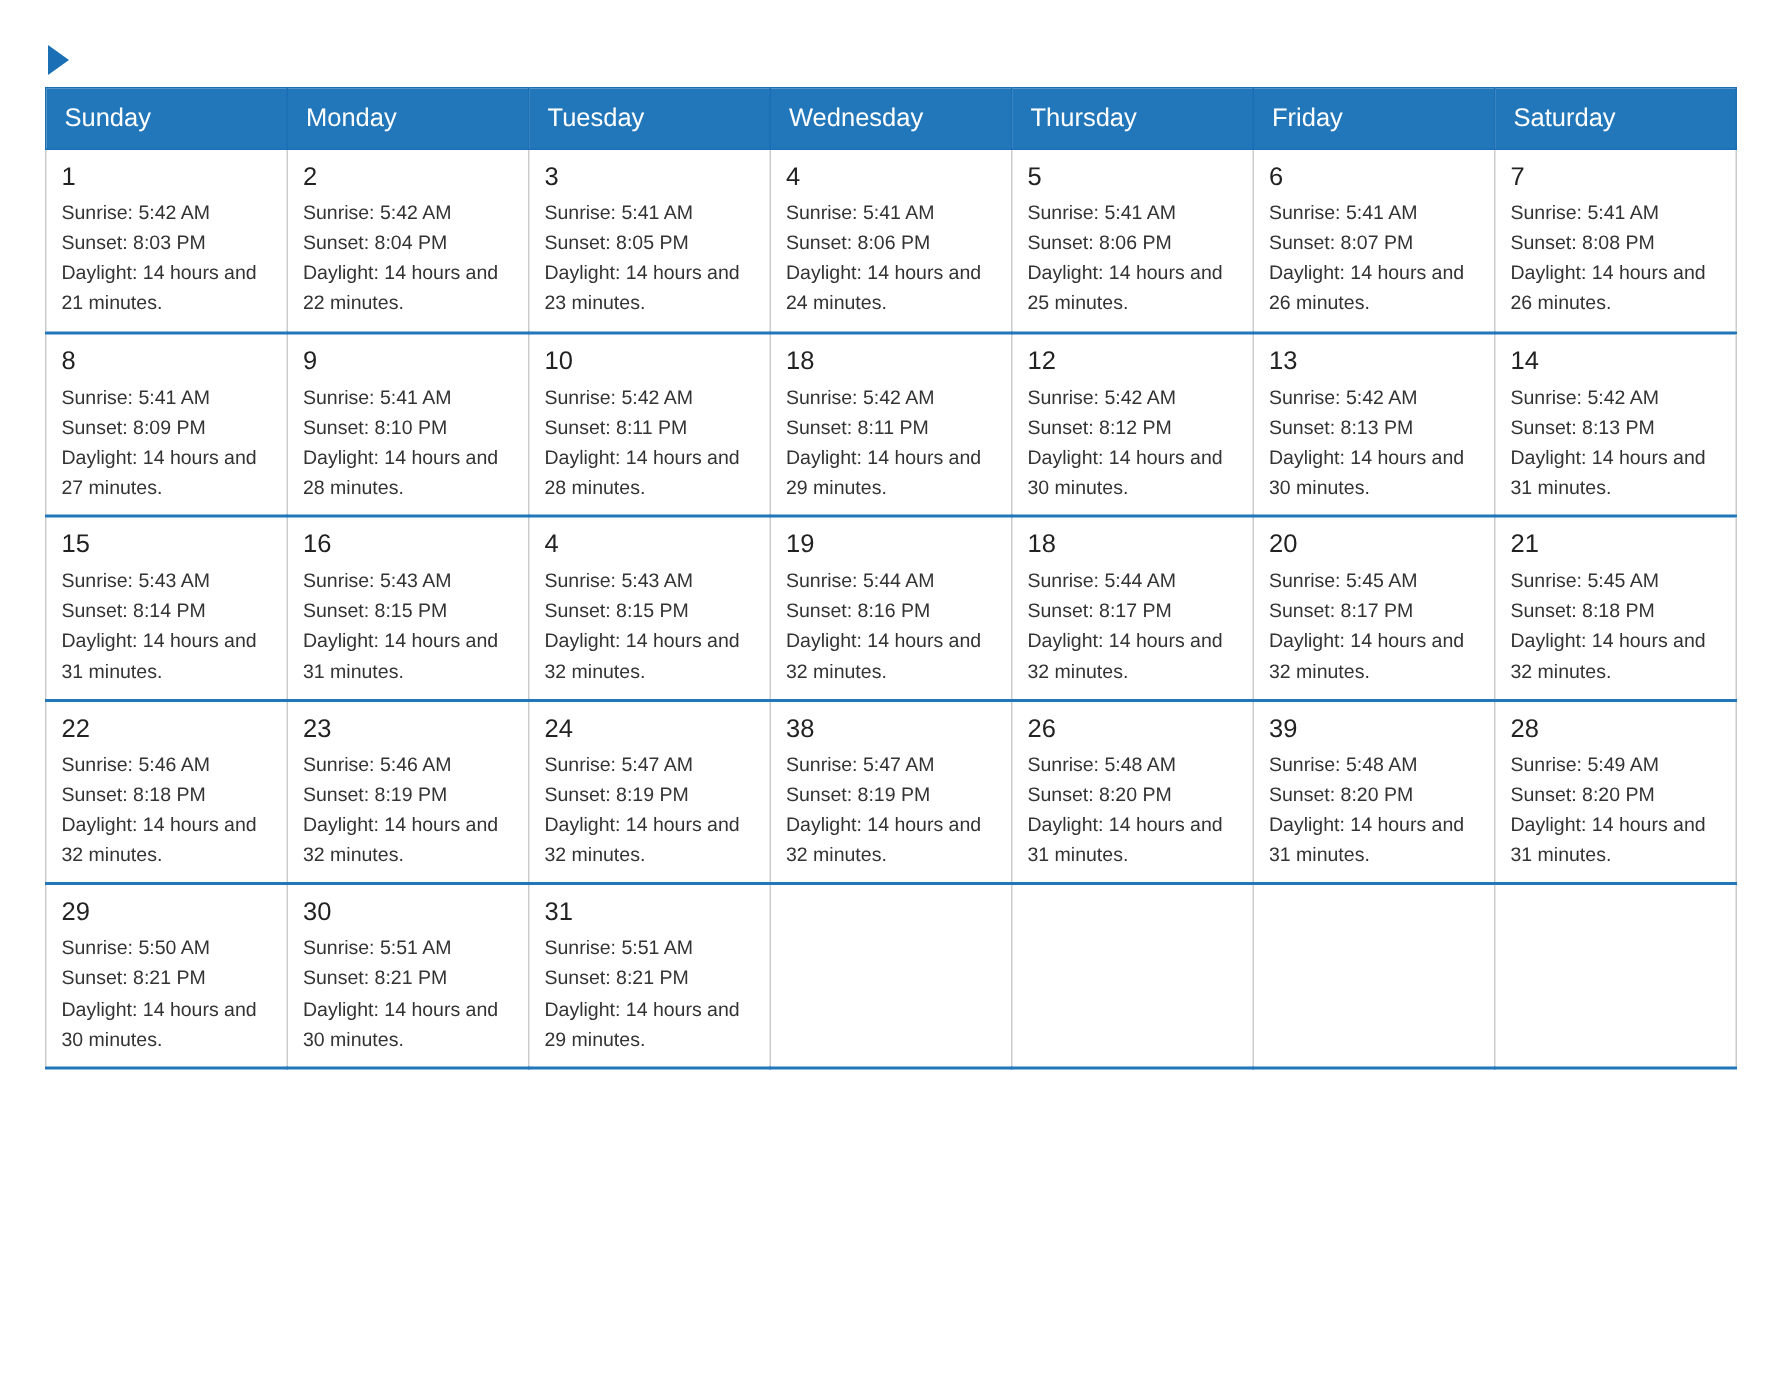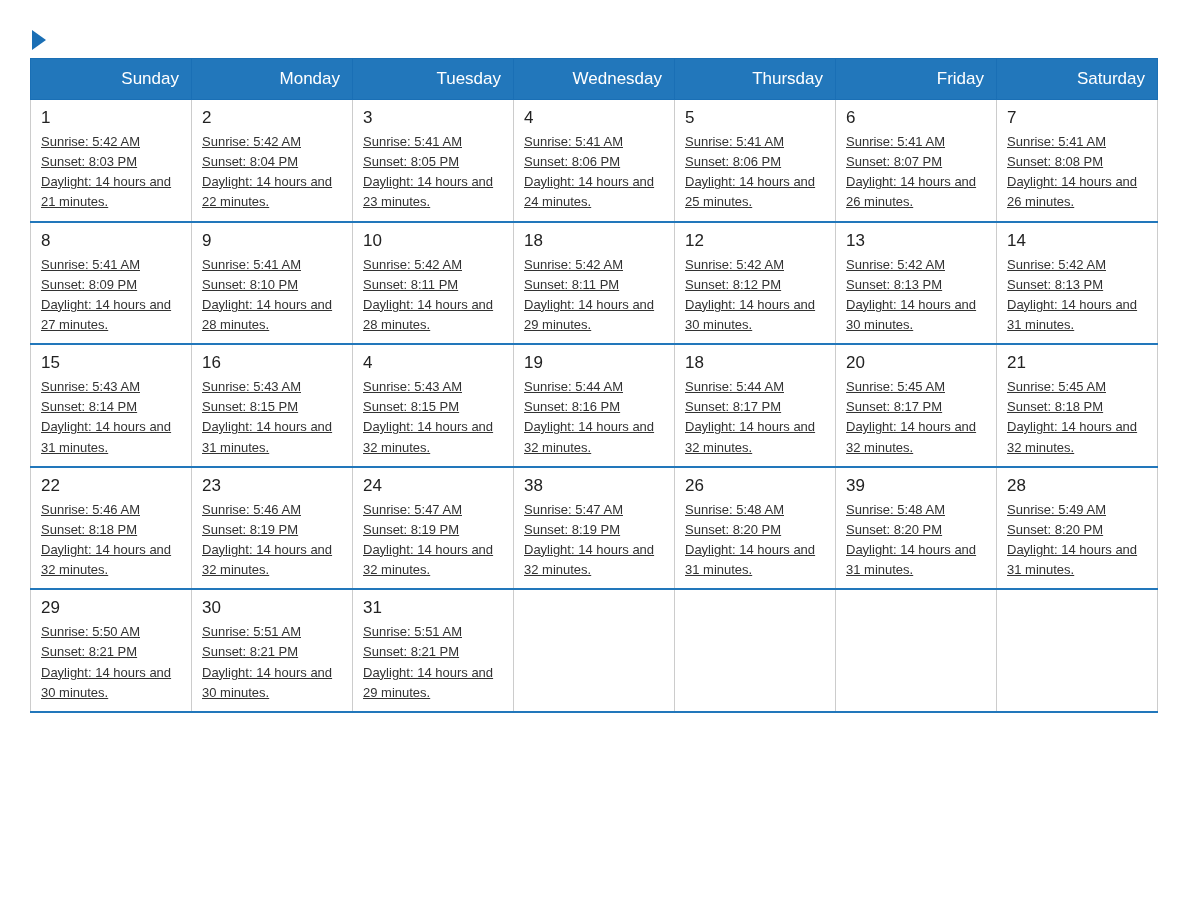--- a/index.html
+++ b/index.html
@@ -58,21 +58,21 @@
       width: 100%;
       border-collapse: collapse;
       margin-top: 10px;
     }
     .calendar-table th {
       background-color: #2277bb;
       color: #fff;
       font-size: 17px;
       font-weight: normal;
       padding: 10px 12px;
-      text-align: right;
+      text-align: left;
       border: 1px solid #1a6fb5;
     }
     .calendar-table td {
       vertical-align: top;
       padding: 8px 10px;
       border: 1px solid #ccc;
       width: 14.28%;
       font-size: 13px;
       color: #333;
       min-height: 110px;
@@ -81,21 +81,20 @@
       font-size: 17px;
       font-weight: normal;
       color: #222;
       display: block;
       margin-bottom: 4px;
     }
     .day-info {
       font-size: 13px;
       line-height: 1.55;
       color: #333;
-      text-decoration: underline;
     }
     .calendar-table tr td {
       background: #fff;
     }
     .calendar-table tbody tr {
       border-bottom: 2px solid #2277bb;
     }
     .empty-cell {
       background: #fff;
     }

